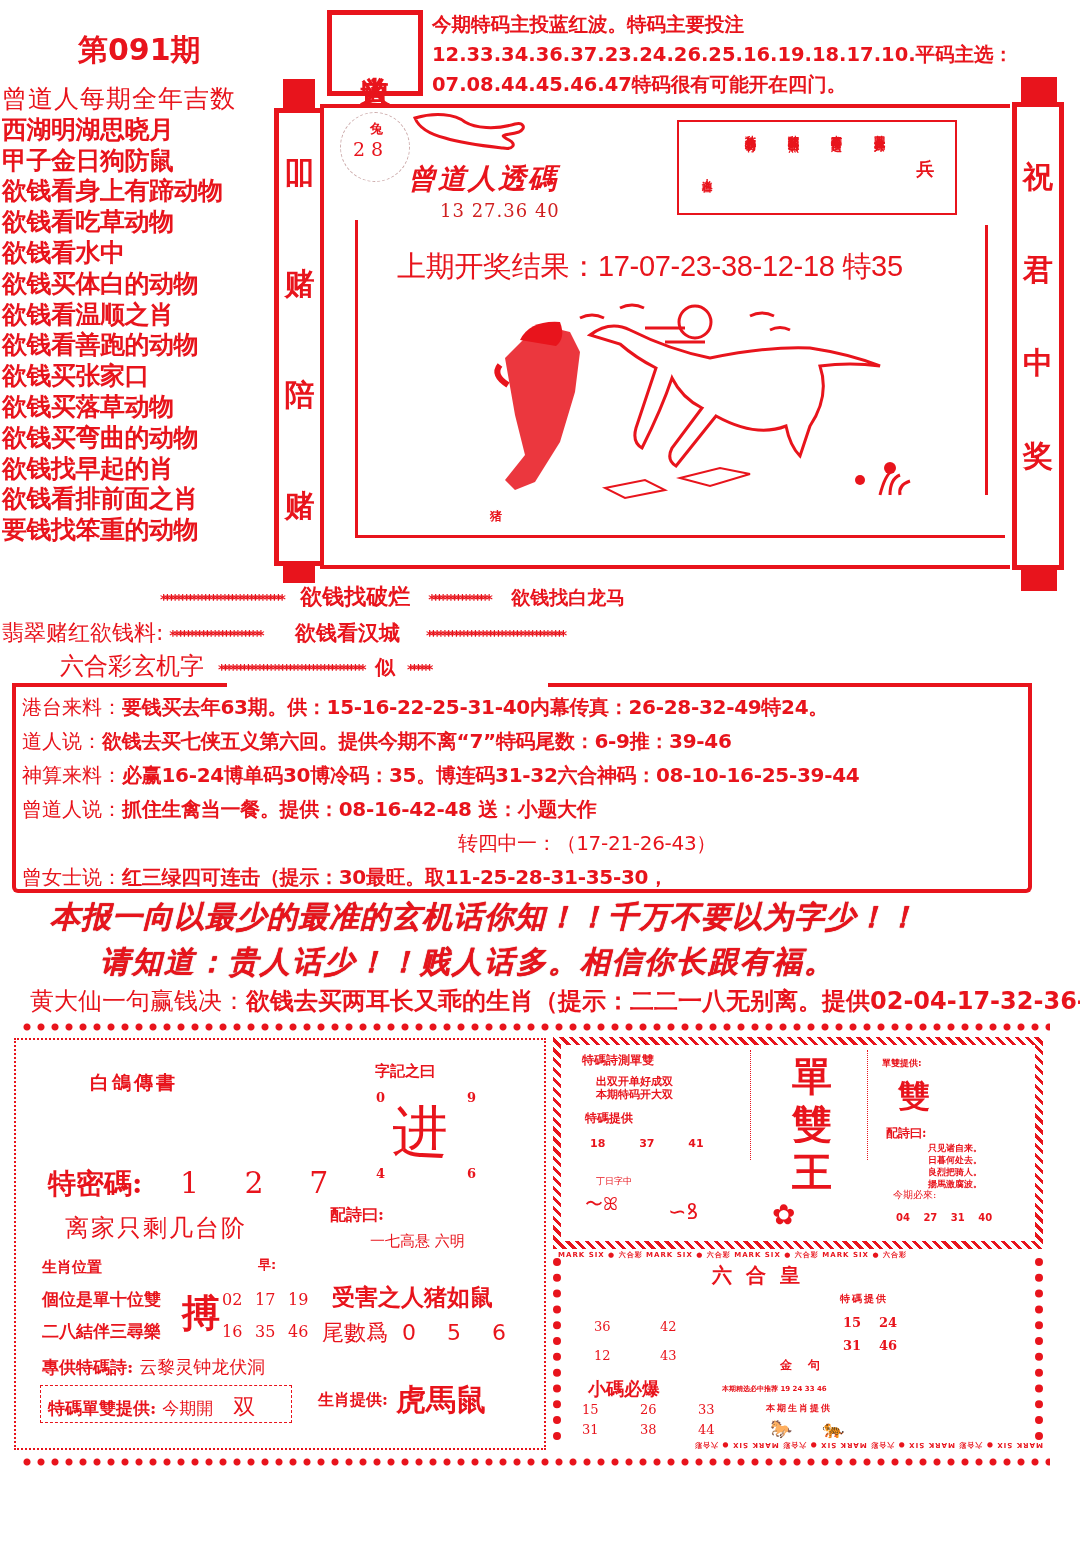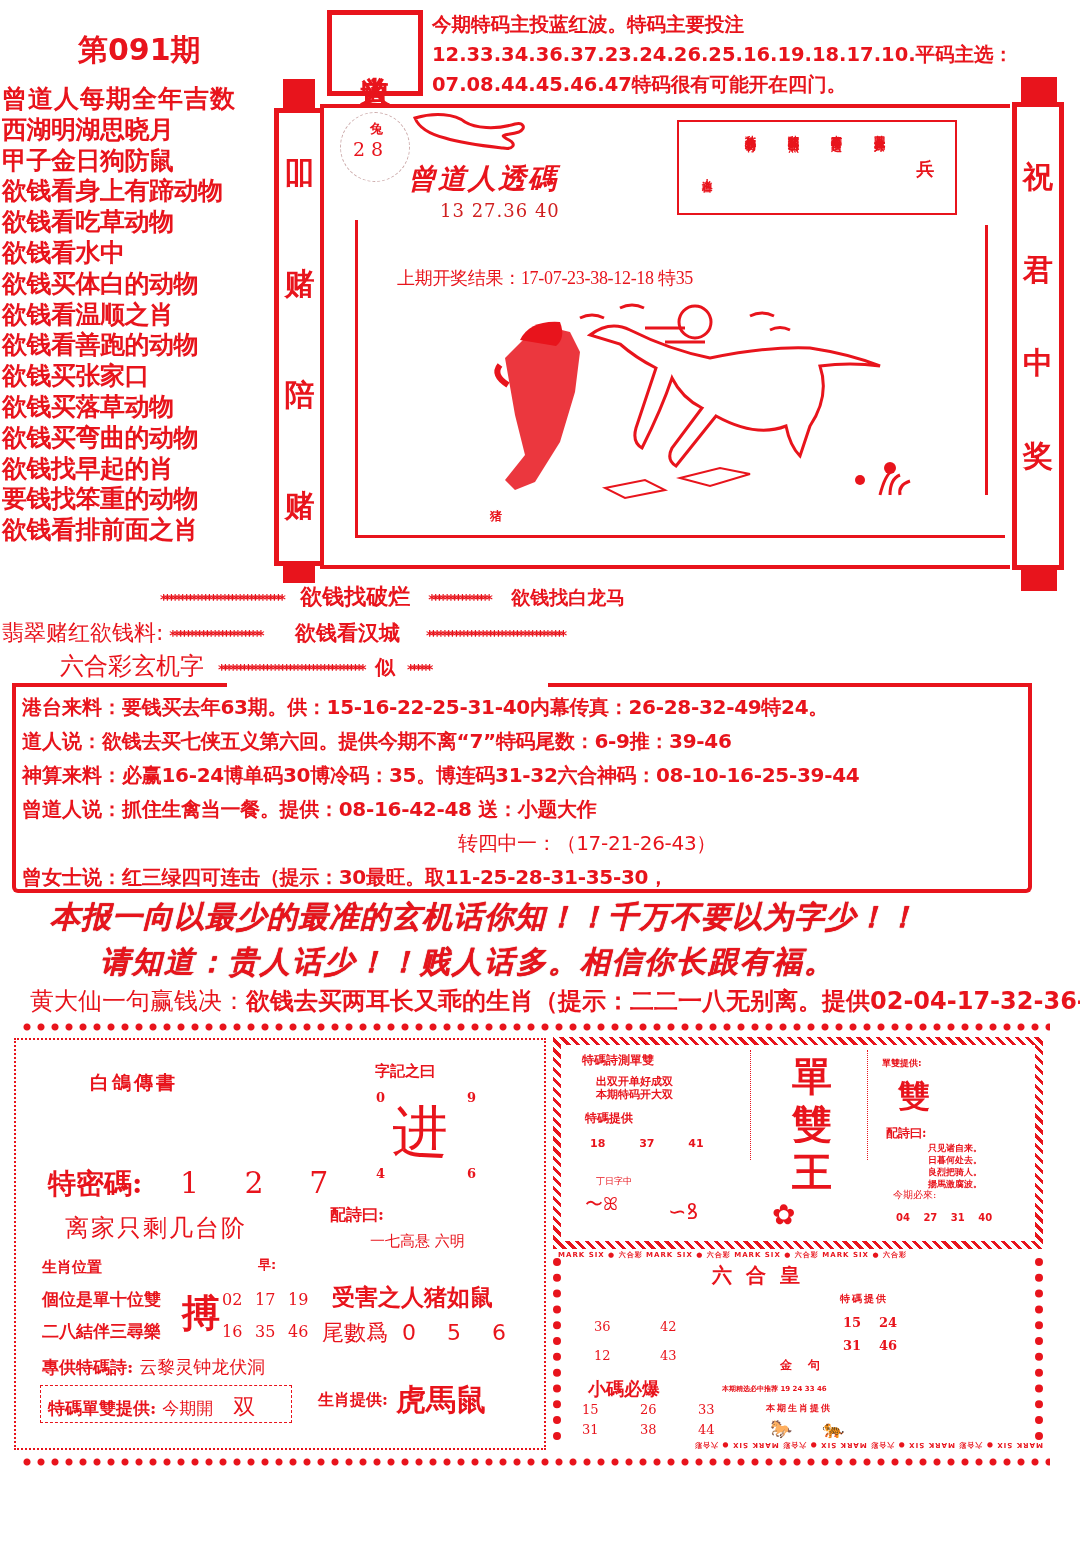--- a/index.html
+++ b/index.html
@@ -5,21 +5,21 @@
   * { box-sizing: border-box; margin: 0; padding: 0; }
   html, body { width: 1080px; height: 1565px; background: #ffffff; overflow: hidden; }
   body { position: relative; font-family: "DejaVu Sans", sans-serif; color: #e8141c; }
   .abs { position: absolute; }
 
   
   #issue { left: 78px; top: 30px; font-size: 30px; font-weight: bold; }
   
   #left-list { left: 2px; top: 84px; width: 272px; }
   #left-list .l { font-size: 25px; font-weight: bold; line-height: 30.8px; white-space: nowrap; letter-spacing: -0.5px; }
-  #left-list .l.hdr { font-weight: bold; letter-spacing: 1px; }
+  #left-list .l.hdr { font-weight: normal; letter-spacing: 1px; }
 
   
   #stamp { left: 327px; top: 10px; width: 96px; height: 86px; border: 5px solid #e8141c; display:flex; align-items:center; justify-content:center; }
   #stamp span { font-size: 30px; font-weight: bold; line-height: 1; writing-mode: vertical-rl; }
 
   
   #notice { left: 432px; top: 10px; width: 645px; font-size: 19.5px; font-weight: bold; line-height: 30px; }
   #left-scroll { left: 274px; top: 108px; width: 50px; height: 458px; border: 5px solid #e8141c; border-right-width: 4px; }
   #left-scroll .cap-top { position:absolute; left: 4px; top: -34px; width: 32px; height: 30px; background:#e8141c; }
   #left-scroll .cap-bot { position:absolute; left: 4px; bottom: -22px; width: 32px; height: 18px; background:#e8141c; }
@@ -42,40 +42,40 @@
   #circle-top { left: 370px; top: 120px; font-size: 13px; font-weight: bold; }
   #circle-num { left: 353px; top: 138px; font-size: 19px; font-family: "DejaVu Serif", serif; letter-spacing: 6px; }
   #tm-title { left: 408px; top: 160px; font-size: 28px; font-weight: bold; font-family: "DejaVu Serif", serif; font-style: italic; letter-spacing: 2px; }
   #tm-nums { left: 440px; top: 200px; font-size: 18px; font-family: "DejaVu Serif", serif; letter-spacing: 1px; color:#d02020; }
   #hand { left: 405px; top: 110px; width: 130px; height: 50px; }
 
   #poem-box { left: 677px; top: 120px; width: 280px; height: 95px; border: 2px solid #e8141c; display:flex; flex-direction:row-reverse; align-items:flex-start; justify-content:space-around; padding: 10px 6px; }
   #poem-box .col { writing-mode: vertical-rl; font-size: 11px; font-weight: bold; line-height: 1.05; letter-spacing: -1px; }
   #poem-box .bing { writing-mode: horizontal-tb; font-size: 18px; font-weight: bold; margin-top: 28px; }
 
-  #last-result { left: 397px; top: 247px; font-size: 18px; white-space: nowrap; font-family: Liberation Serif, serif; letter-spacing: -0.3px; margin-top: 19px; }
+  #last-result { left: 397px; top: 247px; font-size: 29px; white-space: nowrap; font-family: Liberation Sans, sans-serif; letter-spacing: -0.3px; }
 
   #art { left: 460px; top: 290px; width: 520px; height: 235px; }
   #art-label { left: 490px; top: 508px; font-size: 12px; font-weight: bold; }
 
   
   .starline { font-weight: bold; font-size: 17px; white-space: nowrap; }
   .stars { letter-spacing: -3.5px; font-size: 14px; }
   #row-a { left: 160px; top: 582px; }
   #row-b { left: 2px; top: 618px; }
   #row-c { left: 60px; top: 650px; }
   #row-b .lbl, #row-c .lbl { font-weight: normal; font-size: 22px; }
 
   
   #tips-box { left: 12px; top: 683px; width: 1020px; height: 210px; border: 4px solid #e8141c; border-top: none; border-radius: 0 0 6px 6px; }
   #tips-top-l { left: 12px; top: 683px; width: 215px; height: 4px; background:#e8141c; }
   #tips-top-r { left: 548px; top: 683px; width: 484px; height: 4px; background:#e8141c; }
   #tips { left: 22px; top: 690px; width: 1005px; }
   .tip { font-size: 20px; line-height: 34px; white-space: nowrap; }
-  .tip .k { font-weight: bold; }
+  .tip .k { font-weight: normal; }
   .tip .v { font-weight: bold; letter-spacing: -0.3px; }
   #tip-sub { padding-left: 436px; }
 
   
   #slogan1 { left: 50px; top: 897px; font-size: 30px; font-weight: bold; font-family: "DejaVu Serif", serif; font-style: italic; letter-spacing: 1px; white-space: nowrap; text-shadow: 0 0 1px #a00; }
   #slogan2 { left: 100px; top: 942px; font-size: 30px; font-weight: bold; font-family: "DejaVu Serif", serif; font-style: italic; letter-spacing: 2px; white-space: nowrap; text-shadow: 0 0 1px #a00; }
   #huang { left: 30px; top: 985px; font-size: 24px; white-space: nowrap; }
   #huang .v { font-weight: bold; }
 
   .flowers { height: 14px; background-image: radial-gradient(circle at 50% 50%, #e8141c 3px, transparent 4px); background-size: 14px 14px; }
@@ -171,22 +171,22 @@
   <div class="l">欲钱看身上有蹄动物</div>
   <div class="l">欲钱看吃草动物</div>
   <div class="l">欲钱看水中</div>
   <div class="l">欲钱买体白的动物</div>
   <div class="l">欲钱看温顺之肖</div>
   <div class="l">欲钱看善跑的动物</div>
   <div class="l">欲钱买张家口</div>
   <div class="l">欲钱买落草动物</div>
   <div class="l">欲钱买弯曲的动物</div>
   <div class="l">欲钱找早起的肖</div>
+  <div class="l">欲钱看排前面之肖</div>
   <div class="l">要钱找笨重的动物</div>
-  <div class="l">欲钱看排前面之肖</div>
 </div>
 
 <div id="top-line" class="abs"></div>
 <div id="bot-line" class="abs"></div>
 <div id="inner-frame" class="abs"></div>
 <div id="inner-frame-r" class="abs"></div>
 
 <div id="left-scroll" class="abs">
   <div class="cap-top"></div>
   <div class="cap-bot"></div>

